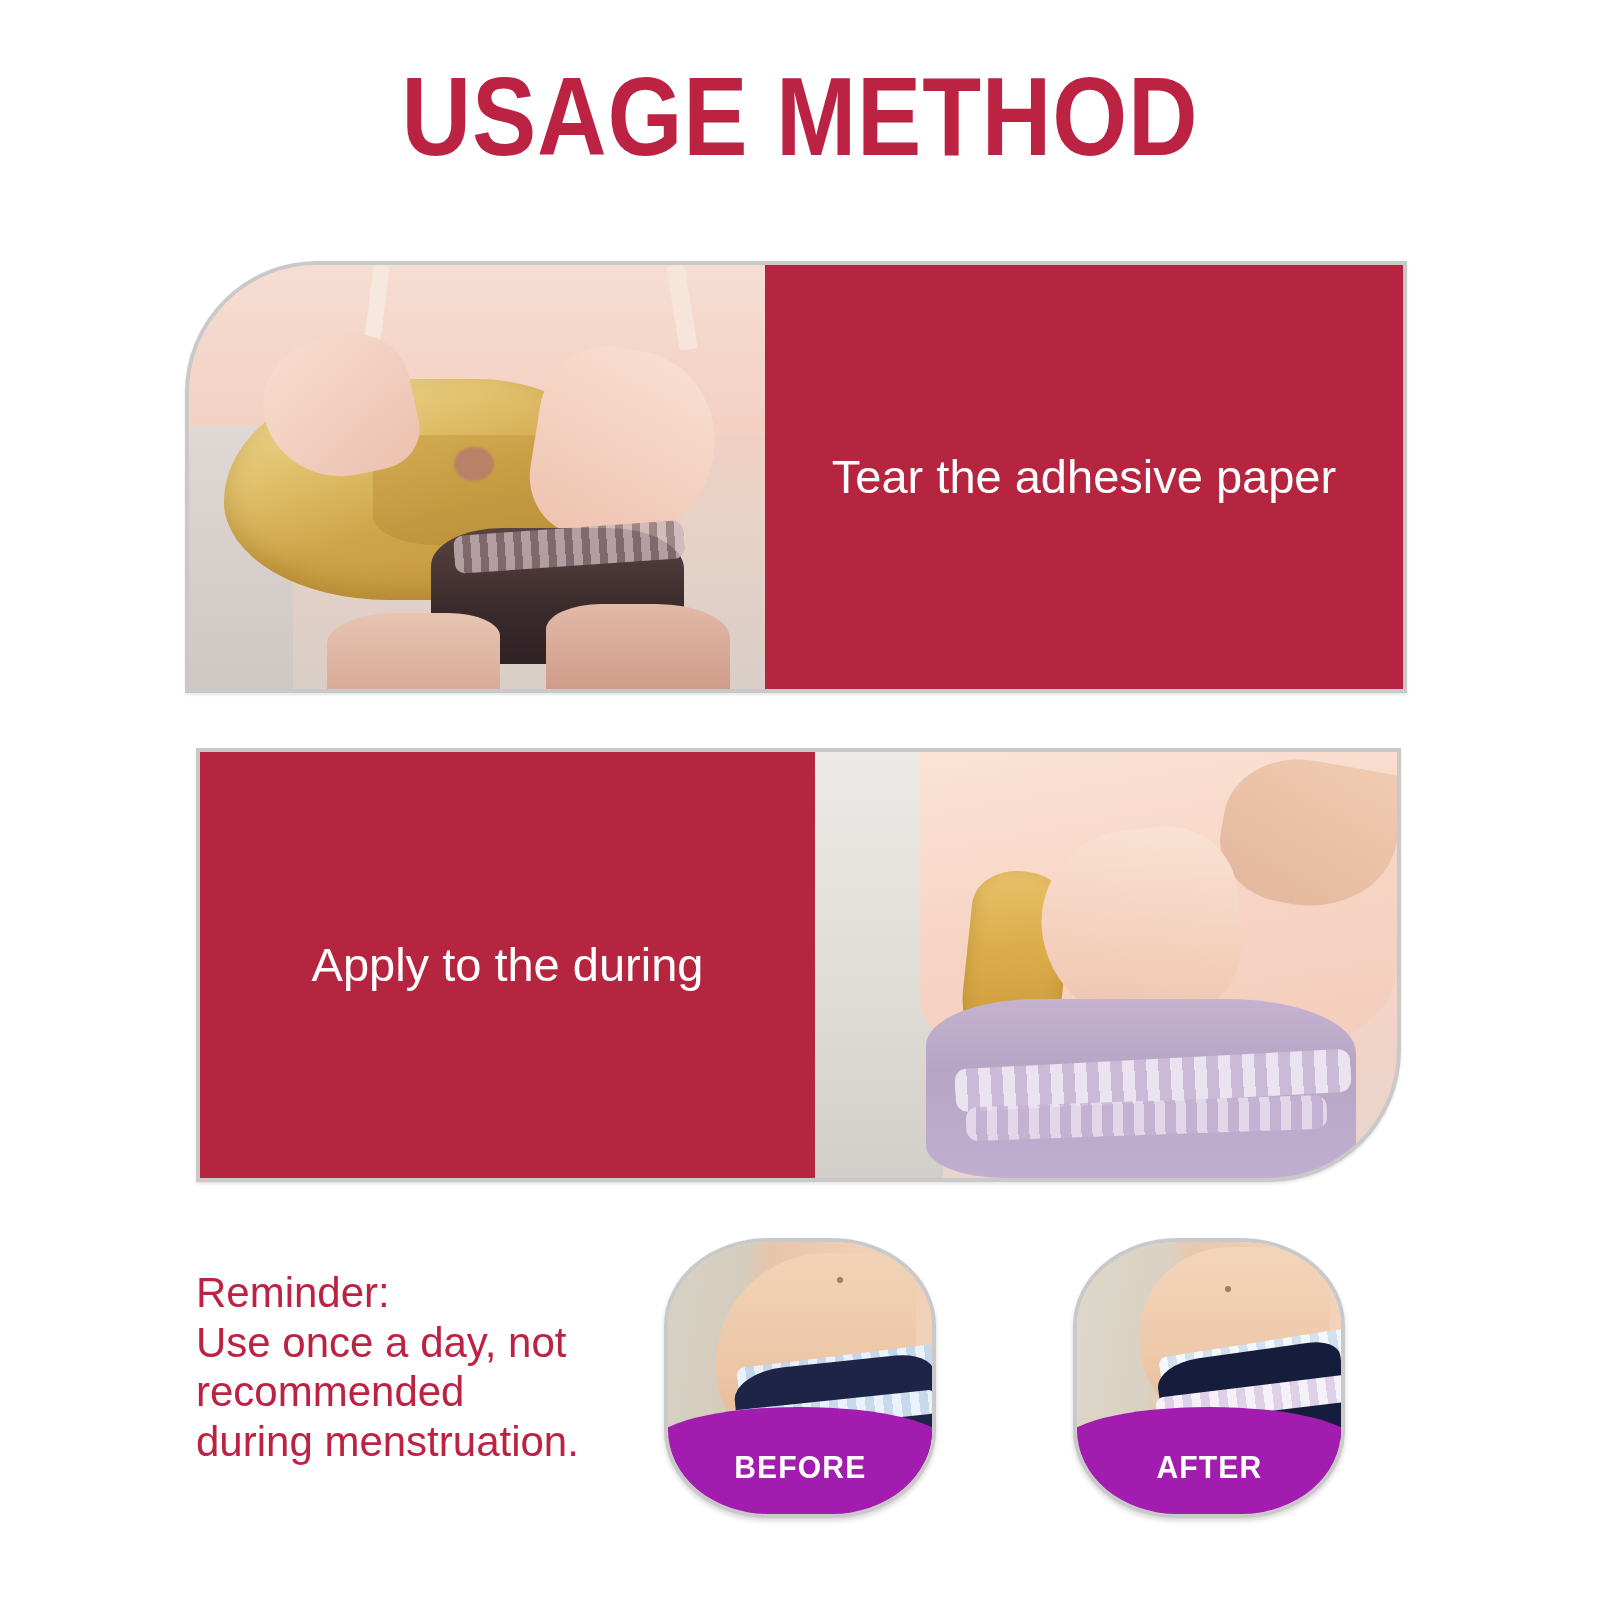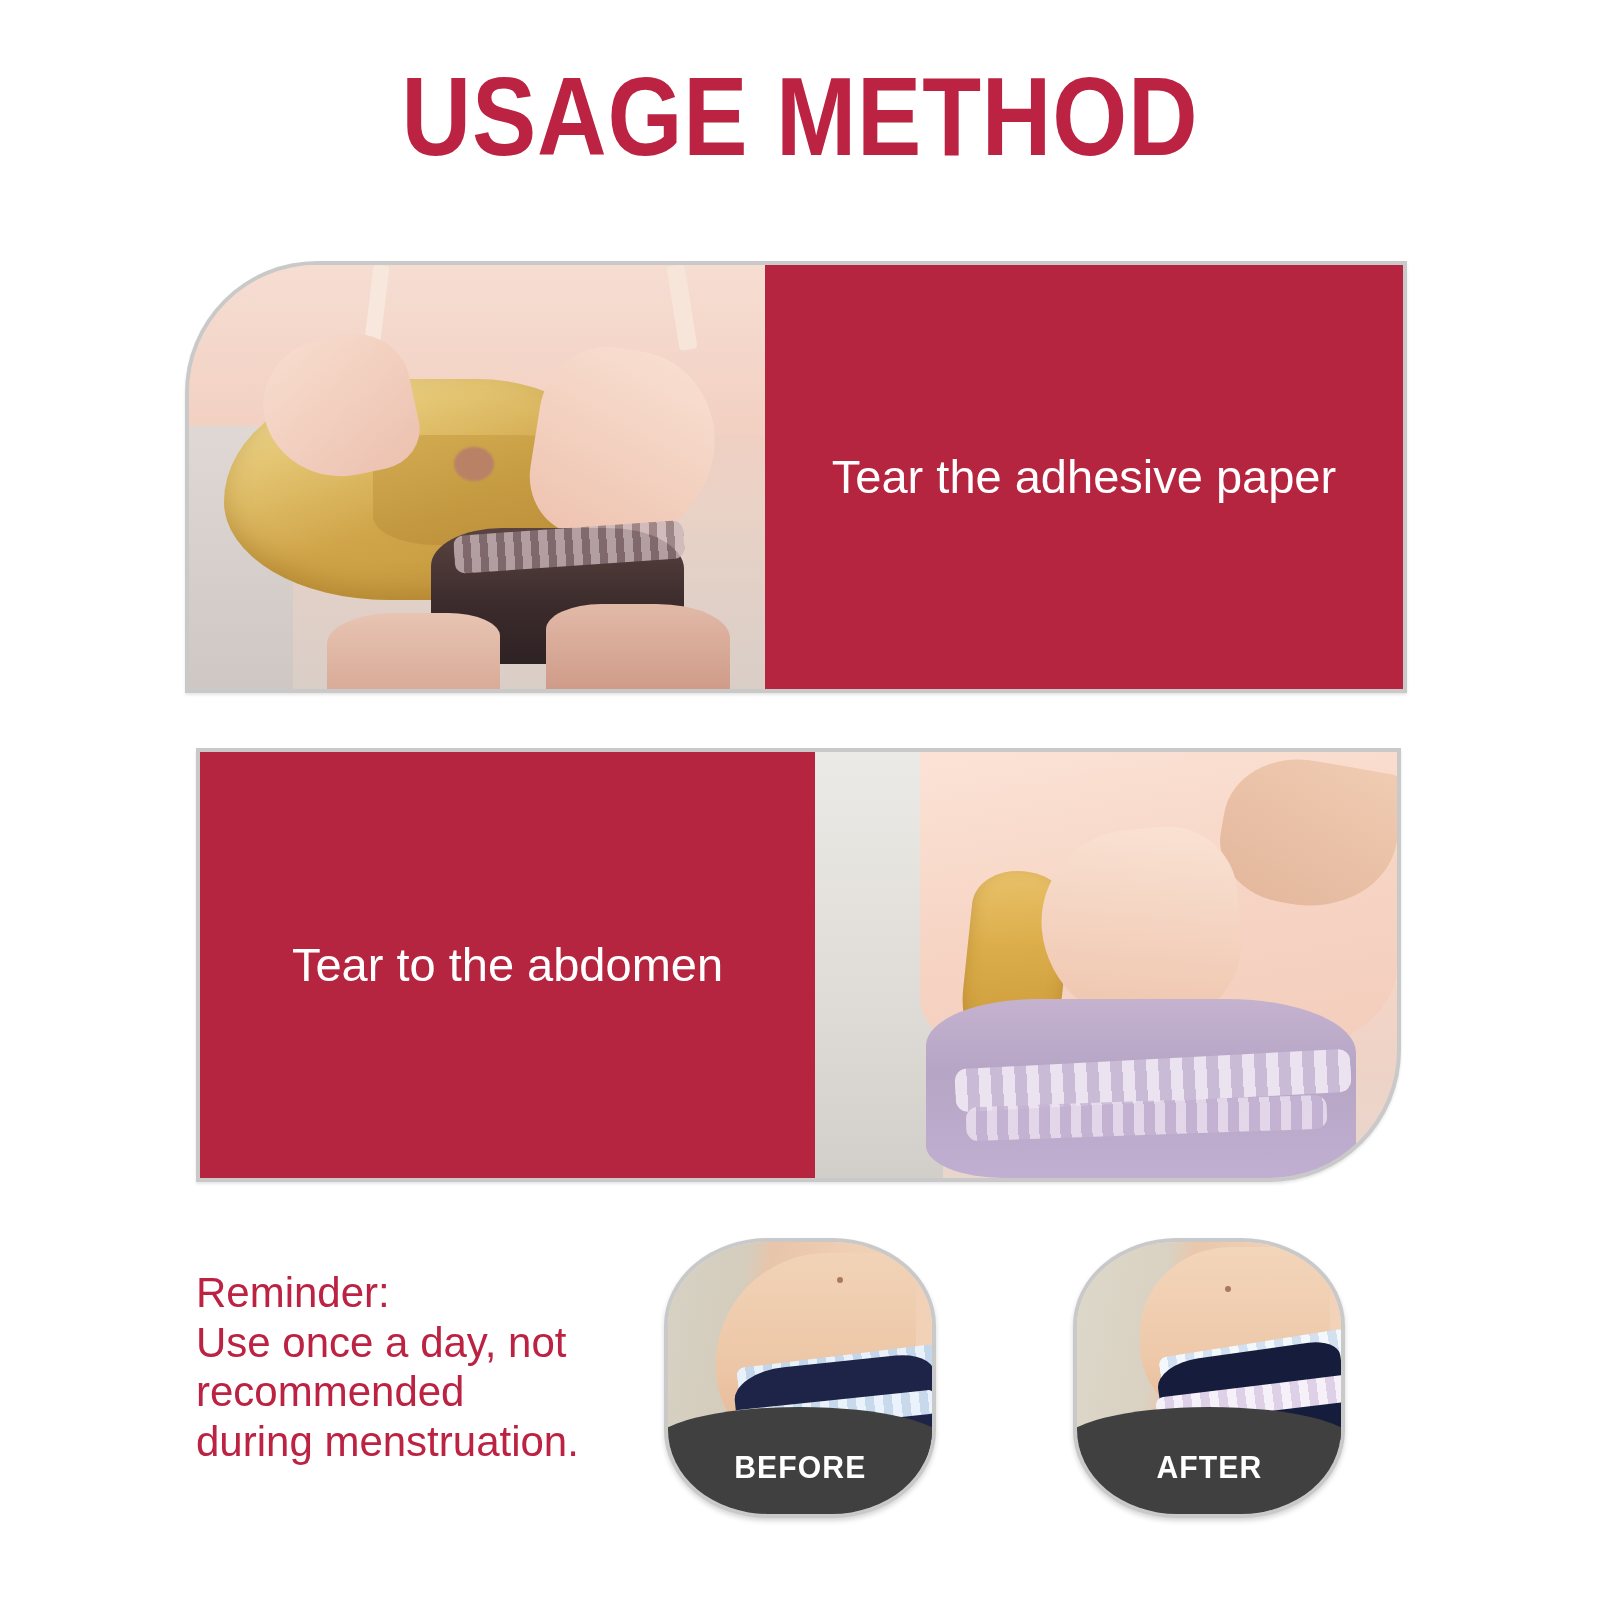--- a/index.html
+++ b/index.html
@@ -158,21 +158,21 @@
     overflow:hidden;
     border-radius:100px 100px 100px 100px/84px 84px 84px 84px;
     background:#e7e2d8;
   }
   #card-before { left:664px; top:1238px; }
   #card-after  { left:1064px; top:1238px;margin-left:9px; }
 
   .ba-photo { position:absolute; inset:0; }
   .ba-banner {
     position:absolute; left:-6%; bottom:-2px; width:112%; height:40%;
-    background:#404040;
+    background:#a21caf;
     border-radius:50% 50% 0 0 / 34% 34% 0 0;
     display:flex; align-items:center; justify-content:center;
   }
   .ba-banner span {
     color:#ffffff; font-weight:bold; font-size:32px;
     letter-spacing:1.2px; transform:translateY(6px) scaleX(0.94);
   }
 
   
   .bodyA { position:absolute; inset:0;
@@ -235,21 +235,21 @@
     </div>
 
     <div class="caption">Tear the adhesive paper</div>
 
   </div>
 </div>
 
 <div class="panel" id="panel-2">
   <div class="panel-inner">
 
-    <div class="caption">Tear to the abdomen</div>
+    <div class="caption">Apply to the during</div>
 
     <div class="photo">
       <div class="ph2">
         <div class="wall"></div>
         <div class="torso"></div>
         <div class="armR"></div>
         <div class="patch"></div>
         <div class="hand"></div>
         <div class="panty"></div>
         <div class="lace1"></div>

